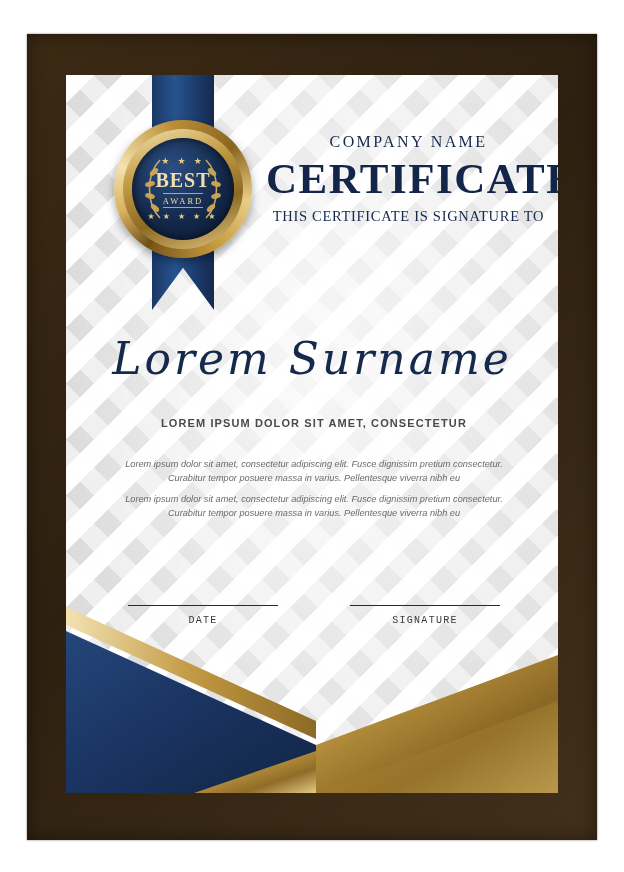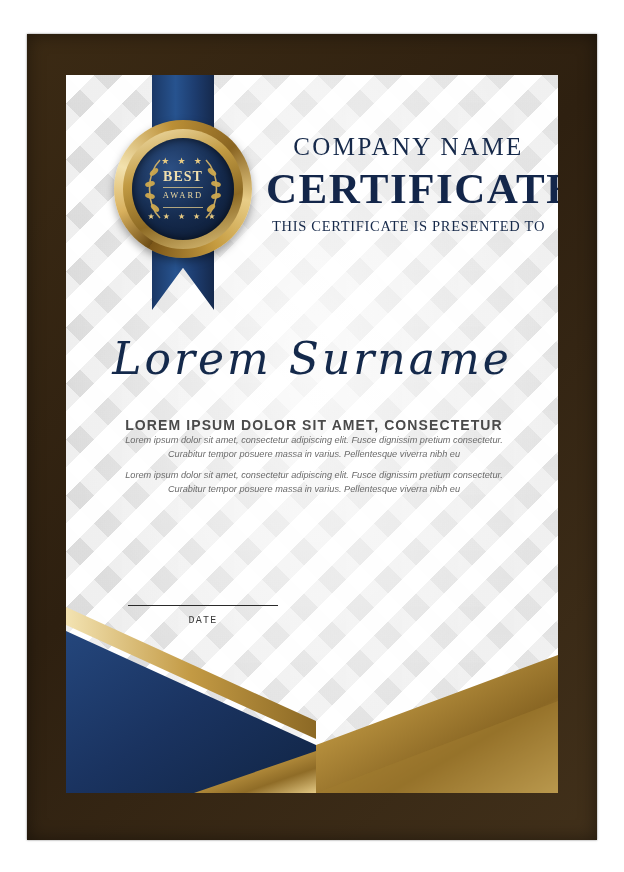--- a/index.html
+++ b/index.html
@@ -126,34 +126,34 @@
     color:#e8cb83;
     font-size:9px;
     letter-spacing:3px;
     line-height:1;
     margin-bottom:4px;
   }
   .badge .best{
     color:#f0dfae;
     font-family:"Liberation Serif", serif;
     font-weight:bold;
-    font-size:14px;
+    font-size:20px;
     letter-spacing:1px;
     line-height:1;
   }
   .badge .award{
     color:#ecd9a2;
     font-size:8.5px;
     letter-spacing:2px;
     line-height:1;
     margin-top:3px;
     padding-top:3px;
     border-top:1px solid rgba(230,205,140,.75);
     border-bottom:1px solid rgba(230,205,140,.75);
-    padding-bottom:8px;
+    padding-bottom:2px;
   }
   .badge .stars-bot{
     color:#e8cb83;
     font-size:8px;
     letter-spacing:3px;
     line-height:1;
     margin-top:5px;
   }
   .badge .laurel{
     position:absolute;
@@ -165,21 +165,21 @@
   
   .header{
     position:absolute;
     left: 200px;
     top: 58px;
     width: 285px;
     text-align:center;
     color:#14294b;
   }
   .company{
-    font-size:25px;
+    font-size:16px;
     letter-spacing:2.4px;
     color:#16294a;
     margin:0 0 6px 0;
     font-family:"Liberation Serif", serif;
   }
   .cert-title{
     font-size:43px;
     letter-spacing:1.5px;
     font-weight:bold;
     color:#13264a;
@@ -212,25 +212,25 @@
   .body-block{
     position:absolute;
     left: 58px;
     width: 380px;
     top: 342px;
     text-align:center;
     color:#5c5c5c;
   }
   .body-head{
     font-family:"Liberation Sans", sans-serif;
-    font-size:14px;
+    font-size:11px;
     font-weight:bold;
     letter-spacing:1.1px;
     color:#4a4a4a;
-    margin-bottom:0;
+    margin-bottom:28px;
   }
   .body-para{
     font-family:"Liberation Sans", sans-serif;
     font-size:9.2px;
     line-height:1.55;
     color:#6a6a6a;
     margin:0 0 6px 0;
     font-style:italic;
   }
 
@@ -337,32 +337,36 @@
           <ellipse cx="84" cy="46" rx="5" ry="2.6" transform="rotate(15 84 46)"></ellipse>
           <ellipse cx="84" cy="58" rx="5" ry="2.6" transform="rotate(-15 84 58)"></ellipse>
           <ellipse cx="79" cy="70" rx="5" ry="2.6" transform="rotate(-42 79 70)"></ellipse>
         </g>
       </svg>
     </div>
 
     <div class="header">
       <div class="company">COMPANY NAME</div>
       <div class="cert-title">CERTIFICATE</div>
-      <div class="presented">THIS CERTIFICATE IS PRESENTED TO</div>
+      <div class="presented">THIS CERTIFICATE IS SIGNATURE TO</div>
     </div>
 
     <div class="recipient">Lorem  Surname</div>
 
     <div class="body-block">
       <div class="body-head">LOREM IPSUM DOLOR SIT AMET, CONSECTETUR</div>
       <p class="body-para">Lorem ipsum dolor sit amet, consectetur adipiscing elit. Fusce dignissim pretium consectetur. Curabitur tempor posuere massa in varius. Pellentesque viverra nibh eu</p>
       <p class="body-para">Lorem ipsum dolor sit amet, consectetur adipiscing elit. Fusce dignissim pretium consectetur. Curabitur tempor posuere massa in varius. Pellentesque viverra nibh eu</p>
     </div>
 
     <div class="sig-row">
       <div class="sig-col">
         <div class="sig-line"></div>
         <div class="sig-label">DATE</div>
       </div>
+      <div class="sig-col">
+        <div class="sig-line"></div>
+        <div class="sig-label">SIGNATURE</div>
+      </div>
     </div>
 
   </div>
 </div>
 
 </body></html>

